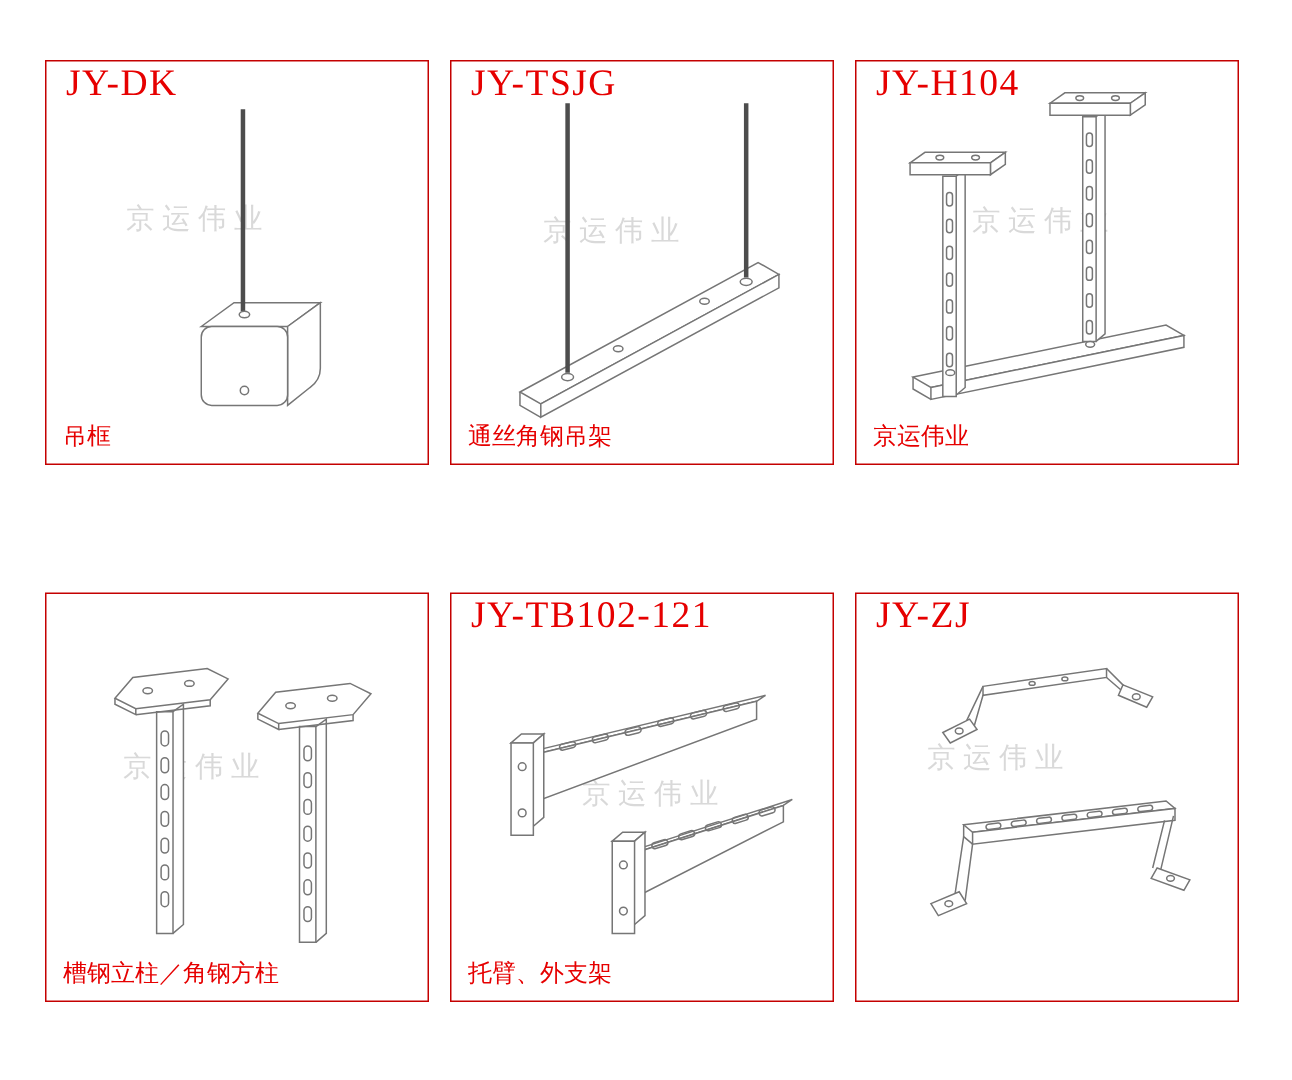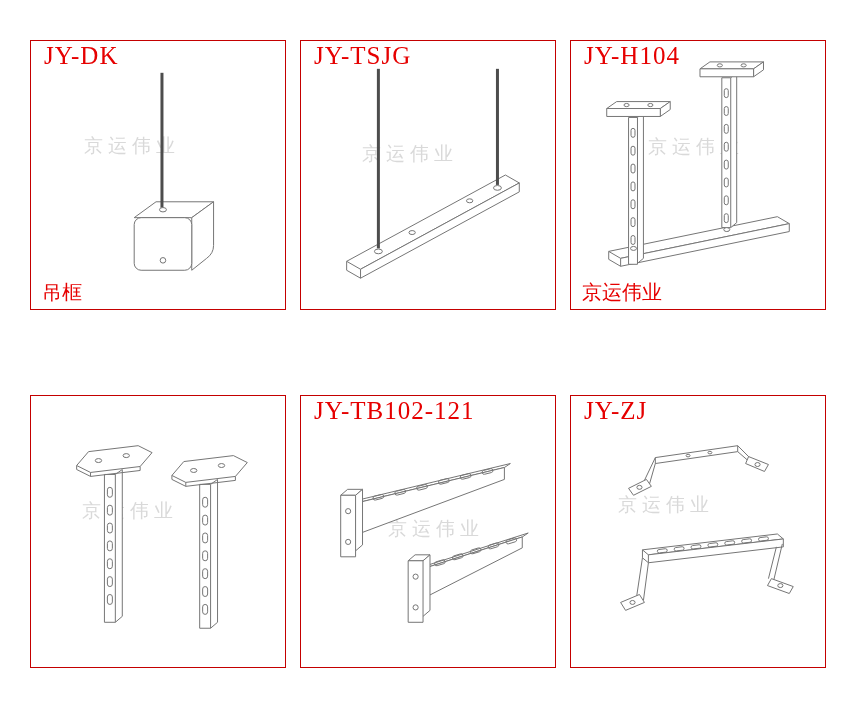--- a/index.html
+++ b/index.html
@@ -14,21 +14,21 @@
     border:1px solid #c40000;
   }
   .code {
     position:absolute; left:13px; top:3px;
     font-size:25px; line-height:24px; color:#e60000; letter-spacing:1px;
     white-space:nowrap;
     font-family:Liberation Serif, serif;
   }
   .caption {
     position:absolute; left:11px; bottom:5px;
-    font-size:20px; line-height:24px; color:#e60000;
+    font-size:16px; line-height:24px; color:#e60000;
     white-space:nowrap;
   }
   .watermark {
     position:absolute; font-size:19px; color:#d9d9d9;
     letter-spacing:5px; white-space:nowrap; user-select:none;
   }
   .p1 .watermark { left:53px; top:92px; }
   .p2 .watermark { left:61px; top:100px; }
   .p3 .watermark { left:77px; top:93px; }
   .p4 .watermark { left:51px; top:102px; }
@@ -71,20 +71,21 @@
         </g>
         <line x1="78" y1="28" x2="78" y2="209" stroke="#4d4d4d" stroke-width="3"></line>
         <line x1="198" y1="28" x2="198" y2="145" stroke="#4d4d4d" stroke-width="3"></line>
         <ellipse cx="78" cy="212" rx="4" ry="2.4" fill="#ffffff"></ellipse>
         <ellipse cx="112" cy="193" rx="3.2" ry="2" fill="#ffffff"></ellipse>
         <ellipse cx="170" cy="161" rx="3.2" ry="2" fill="#ffffff"></ellipse>
         <ellipse cx="198" cy="148" rx="4" ry="2.4" fill="#ffffff"></ellipse>
       </g>
     </svg>
     <div class="code">JY-TSJG</div>
+    <div class="caption">通丝角钢吊架</div>
   </section>
 
   <section class="panel p3" style="left:570px;top:40px;width:256px;height:270px;">
     <div class="watermark">京运伟业</div>
     <svg class="drawing" viewBox="0 0 256 270">
       <g stroke="#767676" stroke-width="1" fill="none">
         <g>
           <path d="M38,212 L208,177 L220,184 L50,219 Z" fill="#ffffff"></path>
           <path d="M50,219 L220,184 L220,192 L50,227 Z" fill="#ffffff"></path>
           <path d="M38,212 L38,220 L50,227"></path>
@@ -163,20 +164,21 @@
           <rect x="173" y="174" width="5" height="10" rx="2.5"></rect>
           <rect x="173" y="192" width="5" height="10" rx="2.5"></rect>
           <rect x="173" y="210" width="5" height="10" rx="2.5"></rect>
           <path d="M142,80 L154,66 L204,60 L218,67 L206,81 L156,87 Z" fill="#ffffff"></path>
           <path d="M142,80 L142,84 L156,91 L156,87 M156,91 L206,85 L206,81"></path>
           <ellipse cx="164" cy="75" rx="3.2" ry="2" fill="#ffffff"></ellipse>
           <ellipse cx="192" cy="70" rx="3.2" ry="2" fill="#ffffff"></ellipse>
         </g>
       </g>
     </svg>
+    <div class="caption">槽钢立柱／角钢方柱</div>
   </section>
 
   <section class="panel p5" style="left:300px;top:395px;width:256px;height:273px;">
     <div class="watermark">京运伟业</div>
     <svg class="drawing" viewBox="0 0 256 273">
       <g stroke="#767676" stroke-width="1" fill="none">
         <g>
           <path d="M55,108 L205,72 L211,68 L61,104 Z" fill="#ffffff"></path>
           <path d="M55,108 L205,72 L205,84 L55,140 Z" fill="#ffffff"></path>
           <rect x="-5.5" y="-2" width="11" height="4" rx="2" transform="translate(78,102) rotate(-14)"></rect>
@@ -201,20 +203,21 @@
           <rect x="-5.5" y="-2" width="11" height="4" rx="2" transform="translate(212,146) rotate(-17)"></rect>
           <path d="M108,166 L115,160 L130,160 L123,166 Z" fill="#ffffff"></path>
           <path d="M123,166 L130,160 L130,216 L123,222" fill="#ffffff"></path>
           <rect x="108" y="166" width="15" height="62" fill="#ffffff"></rect>
           <circle cx="115.5" cy="182" r="2.6" fill="#ffffff"></circle>
           <circle cx="115.5" cy="213" r="2.6" fill="#ffffff"></circle>
         </g>
       </g>
     </svg>
     <div class="code">JY-TB102-121</div>
+    <div class="caption">托臂、外支架</div>
   </section>
 
   <section class="panel p6" style="left:570px;top:395px;width:256px;height:273px;">
     <div class="watermark">京运伟业</div>
     <svg class="drawing" viewBox="0 0 256 273">
       <g stroke="#767676" stroke-width="1" fill="none">
         <g>
           <path d="M85,62 L168,50 L168,56 L85,68 Z" fill="#ffffff"></path>
           <path d="M85,62 L74,85 M85,68 L79,89"></path>
           <path d="M58,93 L76,84 L81,91 L63,100 Z" fill="#ffffff"></path>

